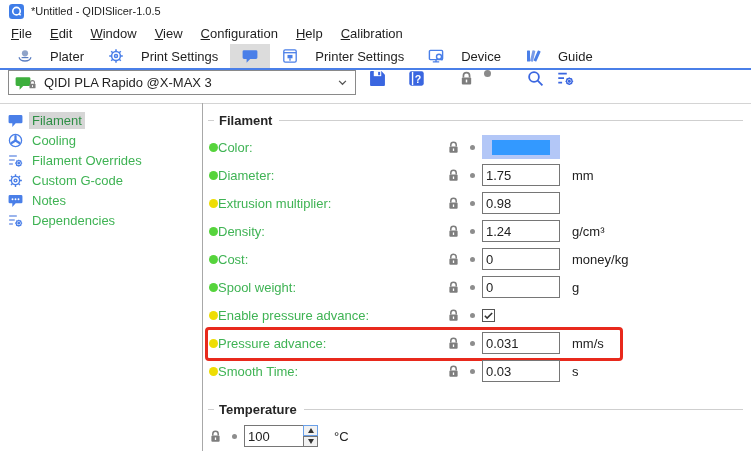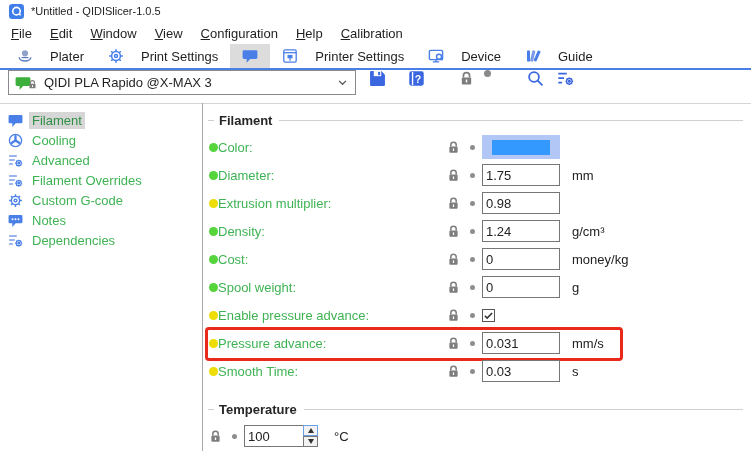--- a/index.html
+++ b/index.html
@@ -257,35 +257,20 @@
               <g stroke="#7a9ce8" stroke-width="1.6" fill="none">
                 <path d="M1.2 3.2h8.2 M1.2 7.4h6 M1.2 11.6h4"></path>
               </g>
               <g stroke="#4a7fe8" stroke-width="1.2" fill="none">
                 <circle cx="11.4" cy="10.8" r="2.7"></circle>
                 <circle cx="11.4" cy="10.8" r=".9" fill="#4a7fe8"></circle>
                 <path d="M11.4 7.1v1.1 M11.4 14.5v-1.1 M7.7 10.8h1.1 M15.1 10.8H14 M8.8 8.2l.8.8 M14 13.4l-.8-.8 M14 8.2l-.8.8 M8.8 13.4l.8-.8"></path>
               </g>
             </svg>
           </span>
-          <span class="lbl">Advanced</span>
-        </div>
-        <div class="side-item">
-          <span class="icon">
-            <svg viewBox="0 0 16 16">
-              <g stroke="#7a9ce8" stroke-width="1.6" fill="none">
-                <path d="M1.2 3.2h8.2 M1.2 7.4h6 M1.2 11.6h4"></path>
-              </g>
-              <g stroke="#4a7fe8" stroke-width="1.2" fill="none">
-                <circle cx="11.4" cy="10.8" r="2.7"></circle>
-                <circle cx="11.4" cy="10.8" r=".9" fill="#4a7fe8"></circle>
-                <path d="M11.4 7.1v1.1 M11.4 14.5v-1.1 M7.7 10.8h1.1 M15.1 10.8H14 M8.8 8.2l.8.8 M14 13.4l-.8-.8 M14 8.2l-.8.8 M8.8 13.4l.8-.8"></path>
-              </g>
-            </svg>
-          </span>
           <span class="lbl">Filament Overrides</span>
         </div>
         <div class="side-item">
           <span class="icon">
             <svg viewBox="0 0 16 16" fill="none" stroke="#4a7fe8" stroke-width="1.5">
               <circle cx="8" cy="8" r="4.4"></circle>
               <circle cx="8" cy="8" r="1.5"></circle>
               <path d="M8 1.2v2.3 M8 12.5v2.3 M1.2 8h2.3 M12.5 8h2.3 M3.2 3.2l1.6 1.6 M11.2 11.2l1.6 1.6 M12.8 3.2l-1.6 1.6 M4.8 11.2l-1.6 1.6"></path>
             </svg>
           </span>

